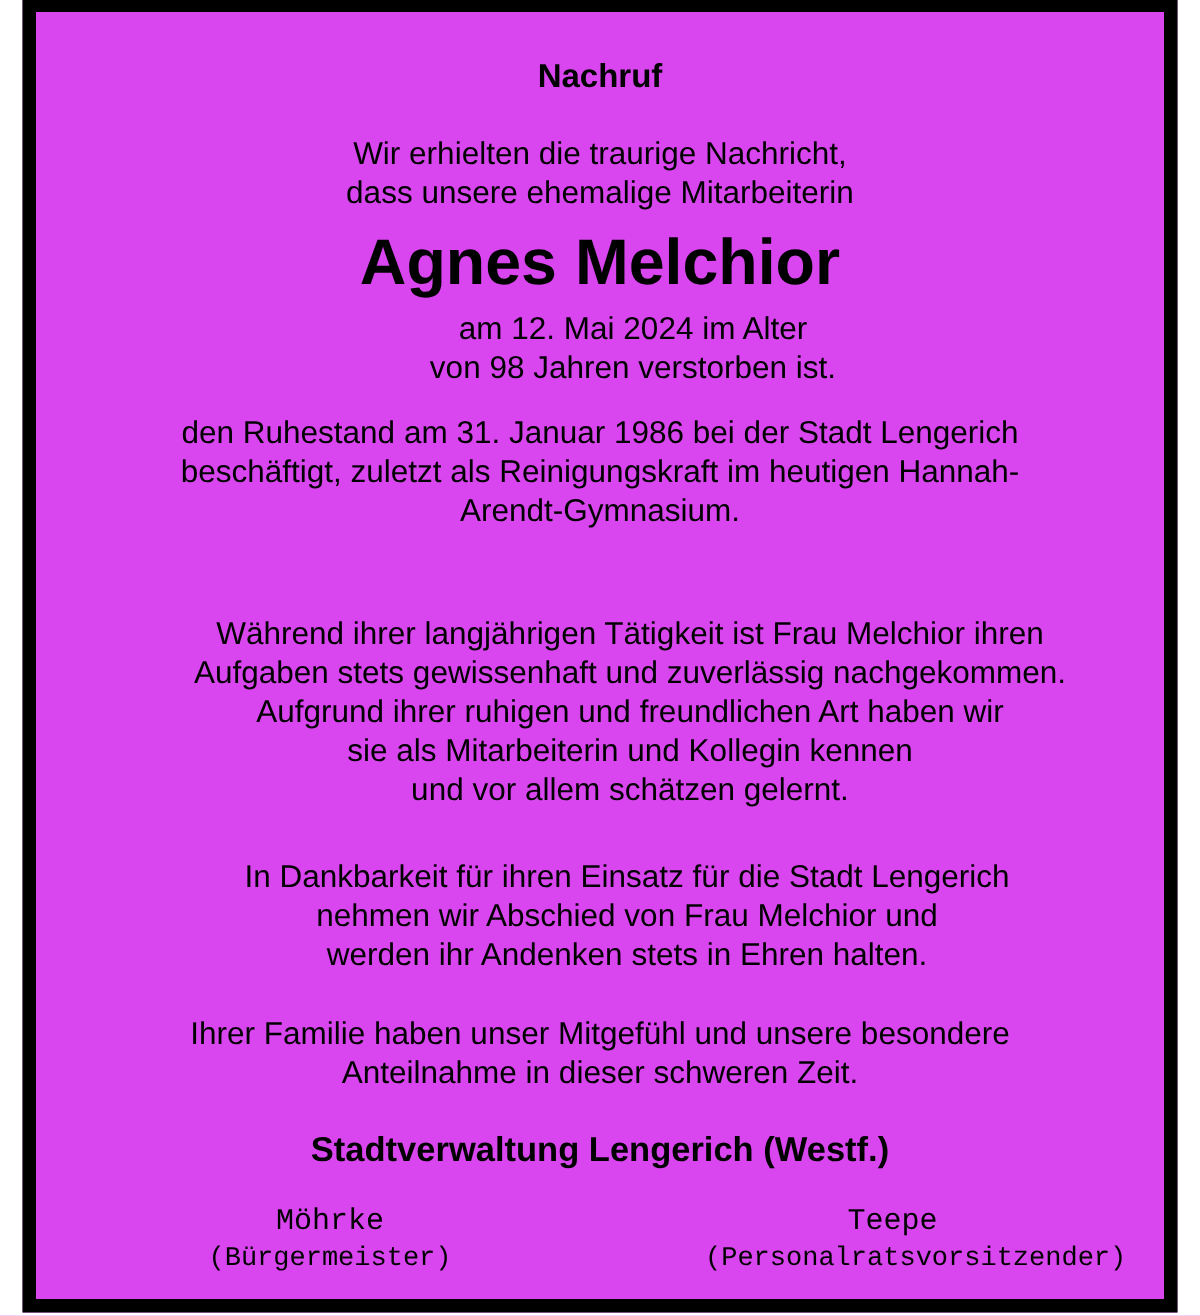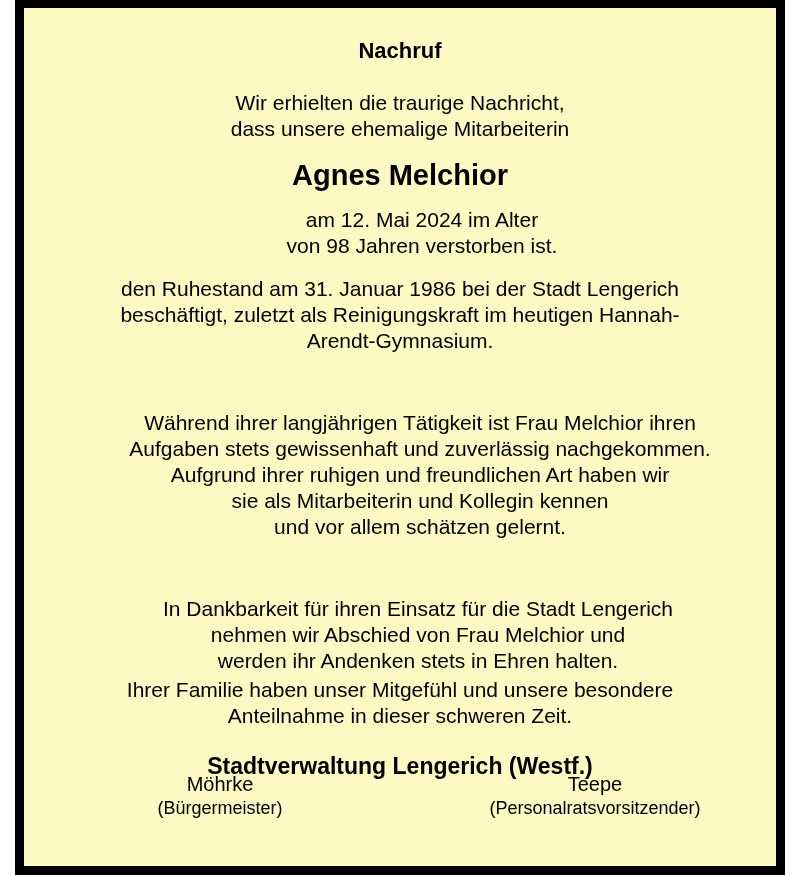--- a/index.html
+++ b/index.html
@@ -16,21 +16,21 @@
       color: #000000;
     }
     .frame {
       position: absolute;
       left: 15px;
       top: 0px;
       width: 752px;
       height: 858px;
       border: 9px solid #000000;
       border-top-width: 8px;
-      background: #fef9c3;
+      background: #d946ef;
     }
     .content {
       position: absolute;
       left: 0;
       right: 0;
       top: 0;
       text-align: center;
     }
     .title {
       position: absolute;
@@ -47,44 +47,45 @@
       text-align: center;
       font-size: 21px;
       line-height: 26px;
     }
     .para div { white-space: nowrap; }
     .intro { top: 82px; }
     .name {
       position: absolute;
       left: 0; right: 0;
       top: 147px;
-      font-size: 29px;
+      font-size: 43px;
       font-weight: bold;
       line-height: 40px;
       text-align: center;
     }
     .death { top: 199px; margin-left: 44px; }
     .career { top: 268px; }
     .tribute { top: 402px; margin-left: 40px; }
-    .farewell { top: 588px; padding-left: 36px; }
+    .farewell { top: 564px; padding-left: 36px; }
     .condolence { top: 669px; }
     .org {
       position: absolute;
       left: 0; right: 0;
       top: 746px;
       font-size: 23px;
       font-weight: bold;
       line-height: 24px;
       text-align: center;
     }
     .signer {
       position: absolute;
-      top: 764px;
+      top: 795px;
       text-align: center;
       white-space: nowrap;
+      font-family: Liberation Mono, monospace;
     }
     .signer .sname {
       font-size: 20px;
       line-height: 24px;
     }
     .signer .srole {
       font-size: 18px;
       line-height: 24px;
     }
     .signer-left { left: 106px; width: 180px; }

